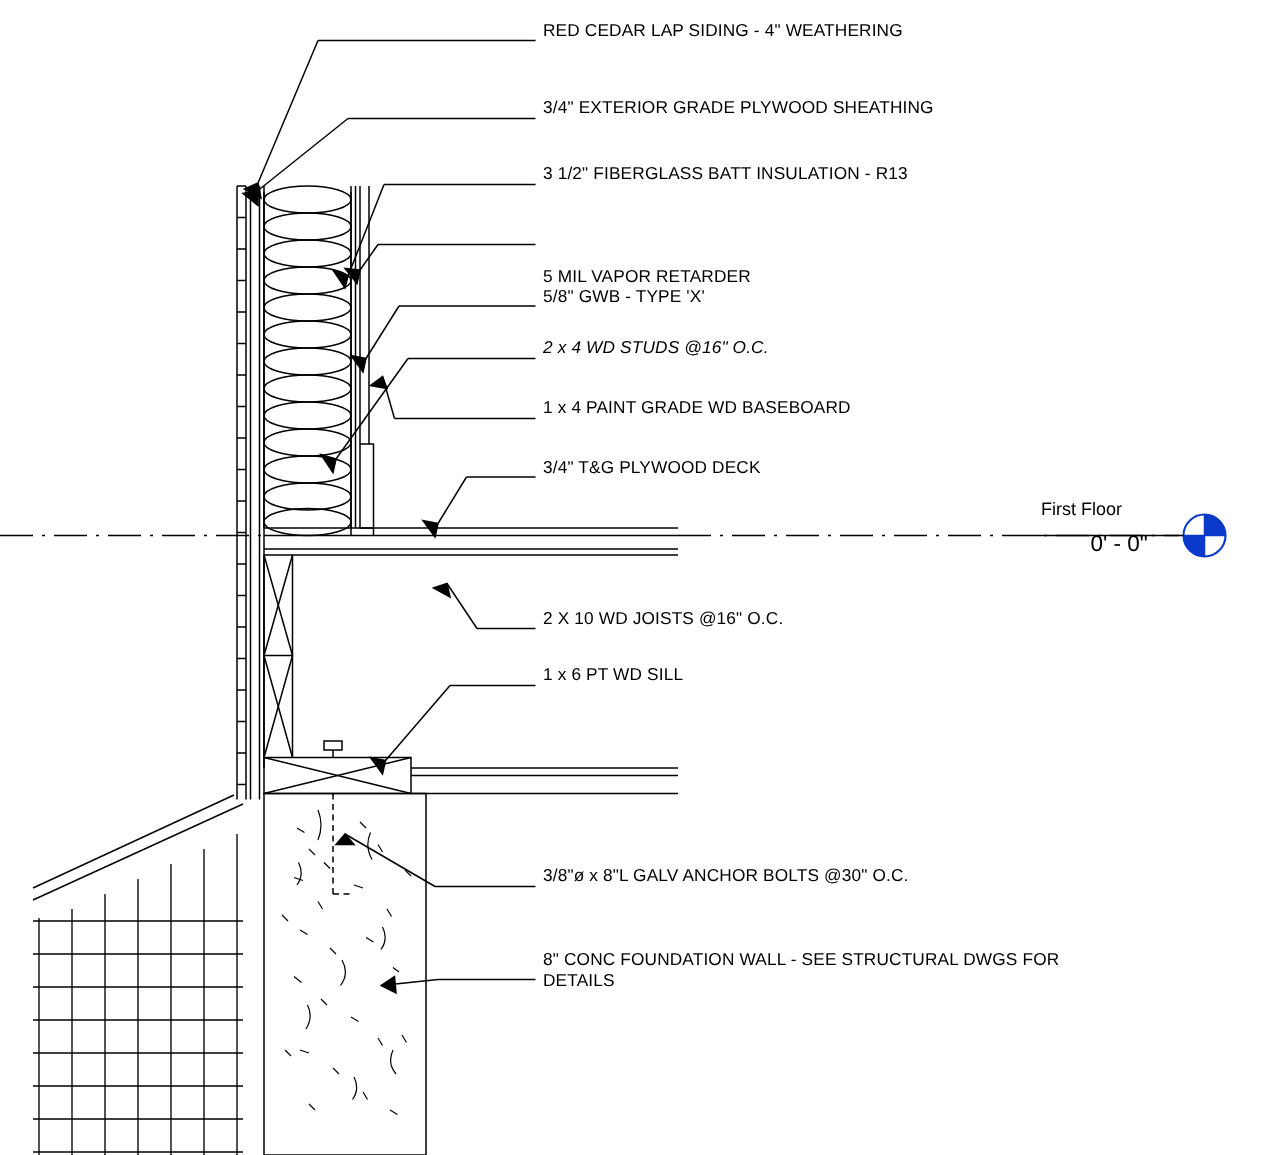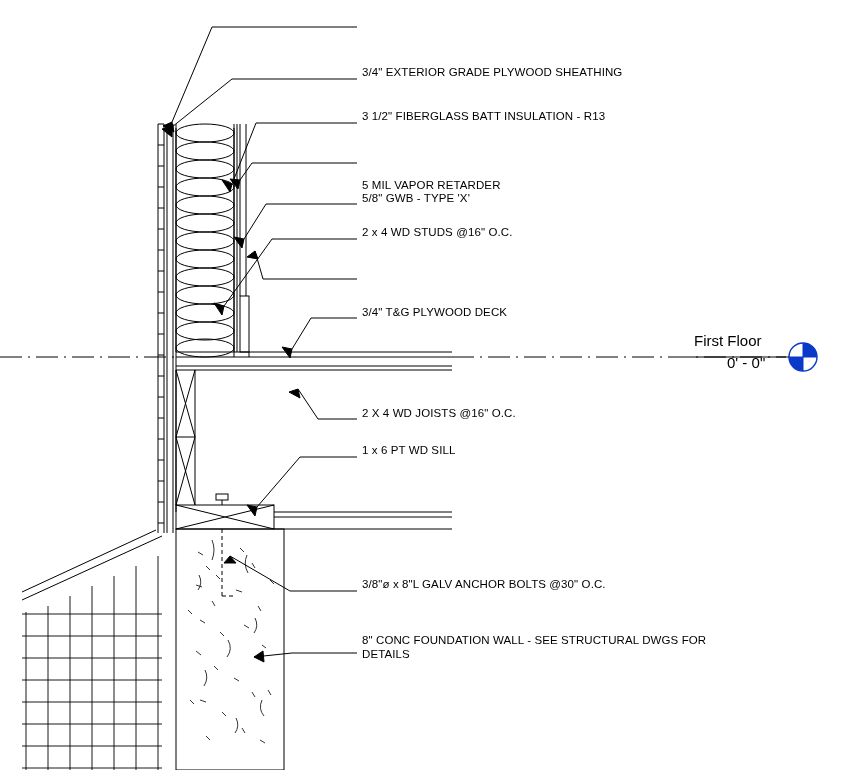--- a/index.html
+++ b/index.html
@@ -25,21 +25,21 @@
   .anno {
     position: absolute;
     font-size: 11.5px;
     color: #000000;
     white-space: pre;
     line-height: 14px;
     letter-spacing: 0.1px;
   }
   .level-name {
     position: absolute;
-    font-size: 15px;
+    font-size: 12px;
     color: #000000;
     white-space: pre;
   }
   .level-elev {
     position: absolute;
     font-size: 15px;
     color: #000000;
     white-space: pre;
   }
 </style>
@@ -247,27 +247,29 @@
       <polyline points="357,591 290,591" fill="none"></polyline>
       <polyline points="290,591 230,556" fill="none"></polyline>
       <polygon points="230,556 224,563 236,563"></polygon>
 
       <polyline points="357,653 292,653" fill="none"></polyline>
       <polyline points="292,653 254,657" fill="none"></polyline>
       <polygon points="254,657 263,651 264,662"></polygon>
     </g>
   </svg>
 
+  <div class="anno" style="left:362px; top:14px;">RED CEDAR LAP SIDING - 4" WEATHERING</div>
   <div class="anno" style="left:362px; top:65px;">3/4" EXTERIOR GRADE PLYWOOD SHEATHING</div>
   <div class="anno" style="left:362px; top:109px;">3 1/2" FIBERGLASS BATT INSULATION - R13</div>
   <div class="anno" style="left:362px; top:150px;margin-top:28px;">5 MIL VAPOR RETARDER</div>
   <div class="anno" style="left:362px; top:191px;">5/8" GWB - TYPE 'X'</div>
-  <div class="anno" style="left:362px; top:225px;">2 x 4 WD STUDS @16" O.C.</div>
+  <div class="anno" style="left:362px; top:225px;font-style:italic;">2 x 4 WD STUDS @16" O.C.</div>
+  <div class="anno" style="left:362px; top:265px;">1 x 4 PAINT GRADE WD BASEBOARD</div>
   <div class="anno" style="left:362px; top:305px;">3/4" T&amp;G PLYWOOD DECK</div>
-  <div class="anno" style="left:362px; top:406px;">2 X 4 WD JOISTS @16" O.C.</div>
+  <div class="anno" style="left:362px; top:406px;">2 X 10 WD JOISTS @16" O.C.</div>
   <div class="anno" style="left:362px; top:443px;">1 x 6 PT WD SILL</div>
   <div class="anno" style="left:362px; top:577px;">3/8"ø x 8"L GALV ANCHOR BOLTS @30" O.C.</div>
   <div class="anno" style="left:362px; top:633px;">8" CONC FOUNDATION WALL - SEE STRUCTURAL DWGS FOR
 DETAILS</div>
 
   <div class="level-name" style="left:694px; top:332px;">First Floor</div>
   <div class="level-elev" style="left:727px; top:354px;">0' - 0"</div>
 
 </div>
 

